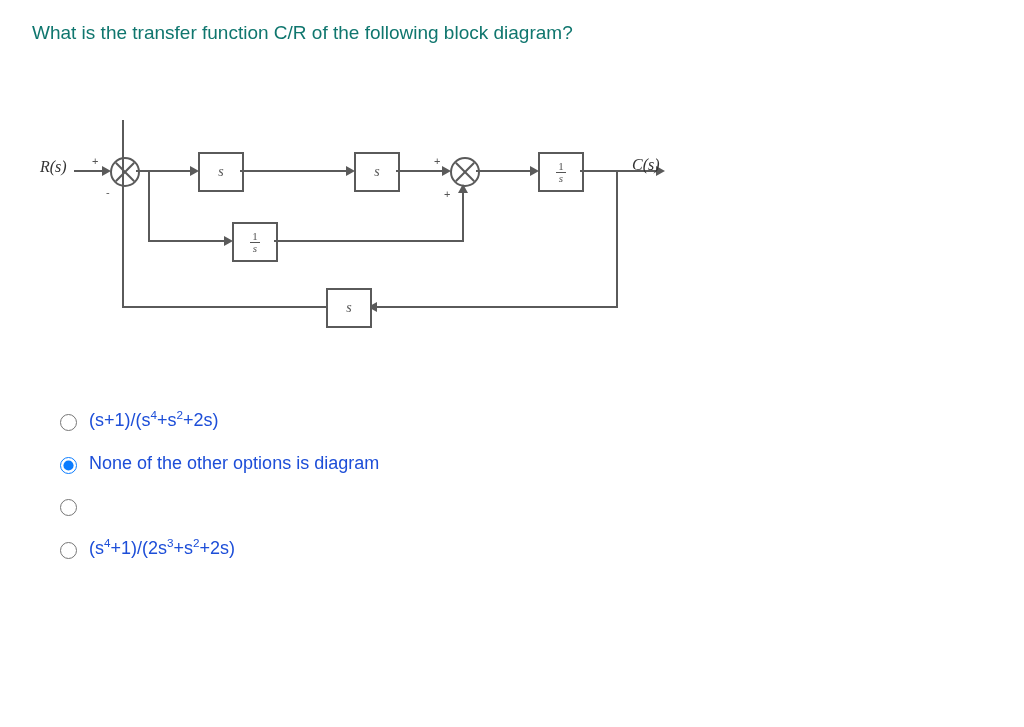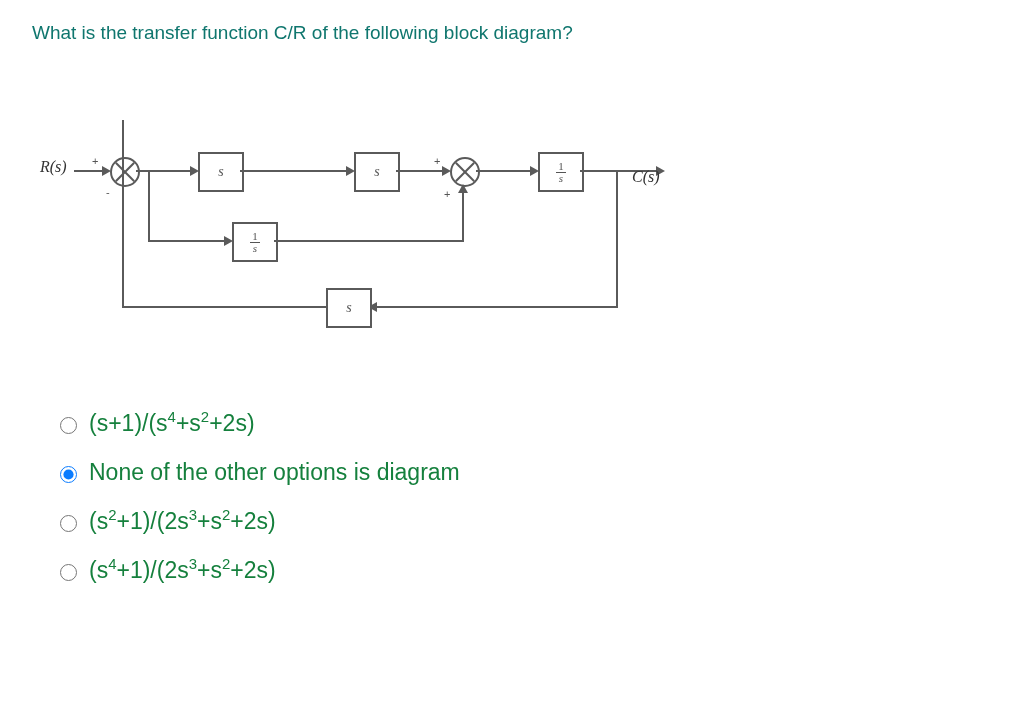--- a/index.html
+++ b/index.html
@@ -37,22 +37,22 @@
     align-items: center;
     margin-bottom: 22px;
   }
   .option-row input[type="radio"] {
     width: 17px;
     height: 17px;
     margin-right: 12px;
     accent-color: #0a7cff;
   }
   .opt-label {
-    font-size: 23px;
-    color: #15803d;
+    font-size: 18px;
+    color: #1d4ed8;
     text-align: right;
   }
   sup {
     font-size: 0.65em;
     vertical-align: super;
     line-height: 0;
   }
   
   .dblock {
     position: absolute;
@@ -180,21 +180,21 @@
   <div class="dblock" style="left:488px; top:42px; width:42px; height:36px;">
     <span class="frac">
         <span class="num">1</span>
         <span class="den">s</span>
       </span>
   </div>
 
   <div class="wire hline" style="left:530px; top:60px; width:80px;"></div>
   <div class="arrow-right" style="left:606px; top:56px;"></div>
 
-  <div class="dlabel" style="left:582px; top:46px;margin-top:12px;">C(s)</div>
+  <div class="dlabel" style="left:582px; top:46px;">C(s)</div>
 
   <div class="wire vline" style="left:98px; top:60px; height:72px;"></div>
   <div class="wire hline" style="left:98px; top:130px; width:80px;"></div>
   <div class="arrow-right" style="left:174px; top:126px;"></div>
 
   <div class="dblock" style="left:182px; top:112px; width:42px; height:36px;">
     <span class="frac">
         <span class="num">1</span>
         <span class="den">s</span>
       </span>
@@ -226,19 +226,18 @@
 <div class="option-row">
       <input type="radio" name="ans" style="">
       <span class="opt-label">(s+1)/(s<sup>4</sup>+s<sup>2</sup>+2s)</span>
     </div>
     <div class="option-row">
       <input type="radio" name="ans" checked="" style="">
       <span class="opt-label">None of the other options is diagram</span>
     </div>
     <div class="option-row">
       <input type="radio" name="ans" style="">
-      <span class="opt-label">(s<sup>2</sup>+1)/(2s<sup>3</sup>+s<sup>2</sup>+2s)</span>
     </div>
     <div class="option-row">
       <input type="radio" name="ans" style="">
       <span class="opt-label">(s<sup>4</sup>+1)/(2s<sup>3</sup>+s<sup>2</sup>+2s)</span>
     </div>
   </div>
 
 </body></html>

